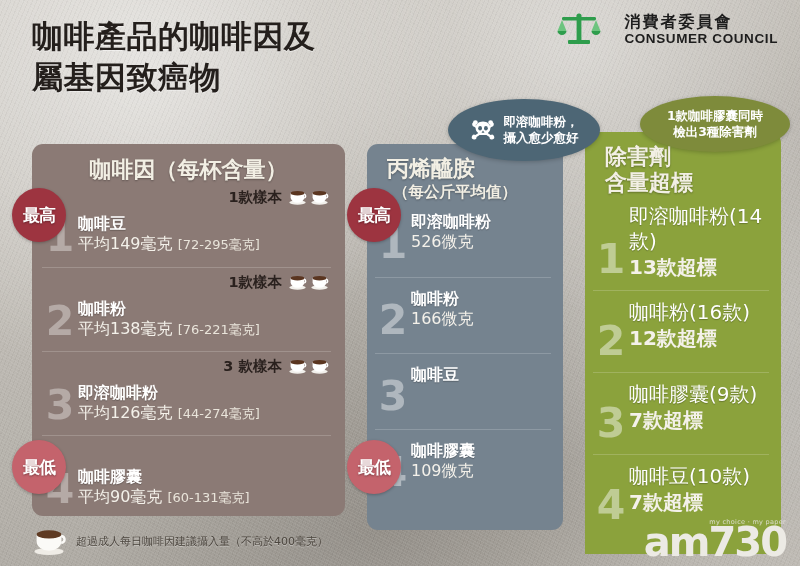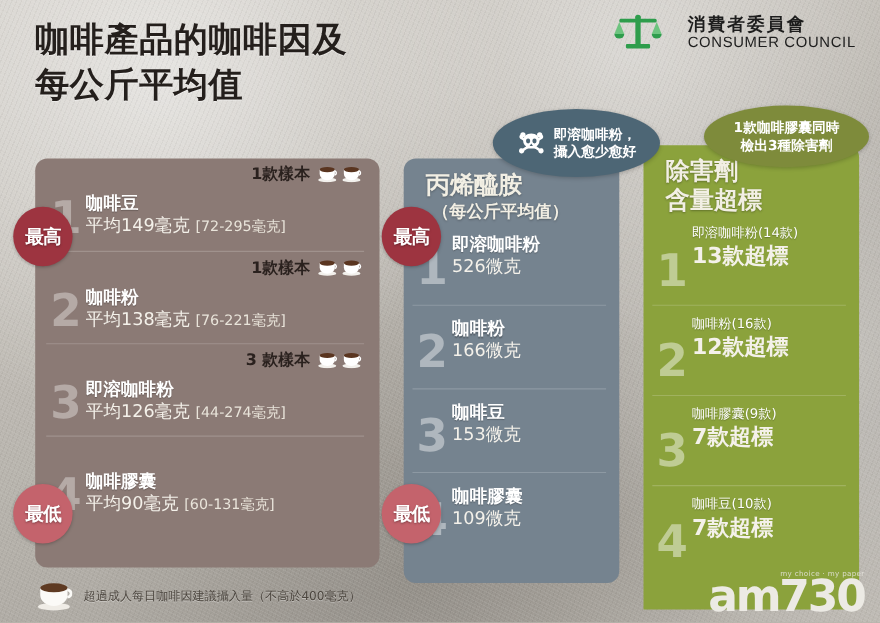--- a/index.html
+++ b/index.html
@@ -46,21 +46,21 @@
     position: absolute; right: 22px; top: 12px;
     display: flex; align-items: center; gap: 23px;
   }
   #logo .mark { width: 44px; height: 36px; flex: 0 0 auto; }
   #logo .words { line-height: 1.05; }
   #logo .cn {
     font-family: "DejaVu Sans", "Liberation Sans", sans-serif;
     font-size: 16px; font-weight: 700; color: #1d1d1d; letter-spacing: 2px;
   }
   #logo .en {
-    font-size: 13.5px; font-weight: 400; color: #1d1d1d;
+    font-size: 13.5px; font-weight: 700; color: #1d1d1d;
     letter-spacing: .6px; margin-top: 1px;
   }
 
   
   .panel { position: absolute; border-radius: 11px; }
   #panel-caffeine   { left: 32px;  top: 144px; width: 313px; height: 372px; background: #8b7a75; }
   #panel-acrylamide { left: 367px; top: 144px; width: 196px; height: 386px; background: #75838f; }
   #panel-pesticide  { left: 585px; top: 132px; width: 196px; height: 422px;
                       background: #8ba23c; border-bottom-left-radius: 0; border-bottom-right-radius: 0; }
 
@@ -116,21 +116,21 @@
 
   
   #panel-acrylamide .rows { padding: 0 12px 0 8px; }
   #panel-acrylamide .row { padding: 11px 0 12px 0; min-height: 76px; }
   #panel-acrylamide .rank { color: rgba(255,255,255,.42); }
 
   
   #panel-pesticide .rows { padding: 0 12px 0 8px; }
   #panel-pesticide .row { padding: 9px 0 10px 0; min-height: 82px; }
   #panel-pesticide .rank { color: rgba(255,255,255,.45); }
-  #panel-pesticide .item-name { font-weight: 400; font-size: 12px; }
+  #panel-pesticide .item-name { font-weight: 400; font-size: 20px; }
   #panel-pesticide .item-val { font-weight: 700; font-size: 20px; }
 
   
   .ext-badge {
     position: absolute; width: 54px; height: 54px; border-radius: 50%;
     display: flex; align-items: center; justify-content: center;
     font-family: "DejaVu Sans", "Liberation Sans", sans-serif;
     font-size: 17px; font-weight: 700; color: #fff;
     text-shadow: 0 1px 2px rgba(0,0,0,.35);
     letter-spacing: -1px;
@@ -198,41 +198,42 @@
   .cup { width: 19px; height: 15px; display: block; }
 </style>
 </head>
 <body>
 
 <div id="stage">
   <div id="grain"></div>
 
   <div id="title">
     <span>咖啡產品的咖啡因及</span>
-    <span class="l2">每公斤平均值</span>
+    <span class="l2">屬基因致癌物</span>
   </div>
 
   <div id="logo">
     <svg class="mark" viewBox="0 0 44 36">
       <rect x="19.6" y="5" width="4.8" height="23" fill="#2e9d4c"></rect>
       <rect x="11" y="28" width="22" height="4" rx="1" fill="#2e9d4c"></rect>
       <rect x="5" y="5" width="34" height="3.4" rx="1.4" fill="#2e9d4c"></rect>
       <circle cx="22" cy="4" r="2.6" fill="#2e9d4c"></circle>
       <path d="M5 8 L0.5 19 L9.5 19 Z" fill="#6dc47f"></path>
       <path d="M39 8 L34.5 19 L43.5 19 Z" fill="#6dc47f"></path>
       <path d="M0.5 19 a4.5 4 0 0 0 9 0 z" fill="#2e9d4c"></path>
       <path d="M34.5 19 a4.5 4 0 0 0 9 0 z" fill="#2e9d4c"></path>
     </svg>
     <div class="words">
       <div class="cn">消費者委員會</div>
       <div class="en">CONSUMER COUNCIL</div>
     </div>
   </div>
 
   <div class="panel" id="panel-caffeine">
+    <div class="panel-title">咖啡因（每杯含量）</div>
     <div class="rows">
 
       <div class="row">
         <div class="rank">1</div>
         <div class="row-body">
           <div class="samples">
             <span class="stext">1款樣本</span>
             <span class="cups">
               <svg class="cup" viewBox="0 0 19 15">
                 <ellipse cx="9.5" cy="12.6" rx="8.2" ry="2.1" fill="#f2f0ec"></ellipse>
@@ -343,21 +344,20 @@
         <div class="rank">2</div>
         <div class="row-body">
           <div class="item-name">咖啡粉</div>
           <div class="item-val">166微克</div>
         </div>
       </div>
       <div class="row">
         <div class="rank">3</div>
         <div class="row-body">
           <div class="item-name">咖啡豆</div>
-          <div class="item-val">153微克</div>
         </div>
       </div>
       <div class="row">
         <div class="rank">4</div>
         <div class="row-body">
           <div class="item-name">咖啡膠囊</div>
           <div class="item-val">109微克</div>
         </div>
       </div>
     </div>

